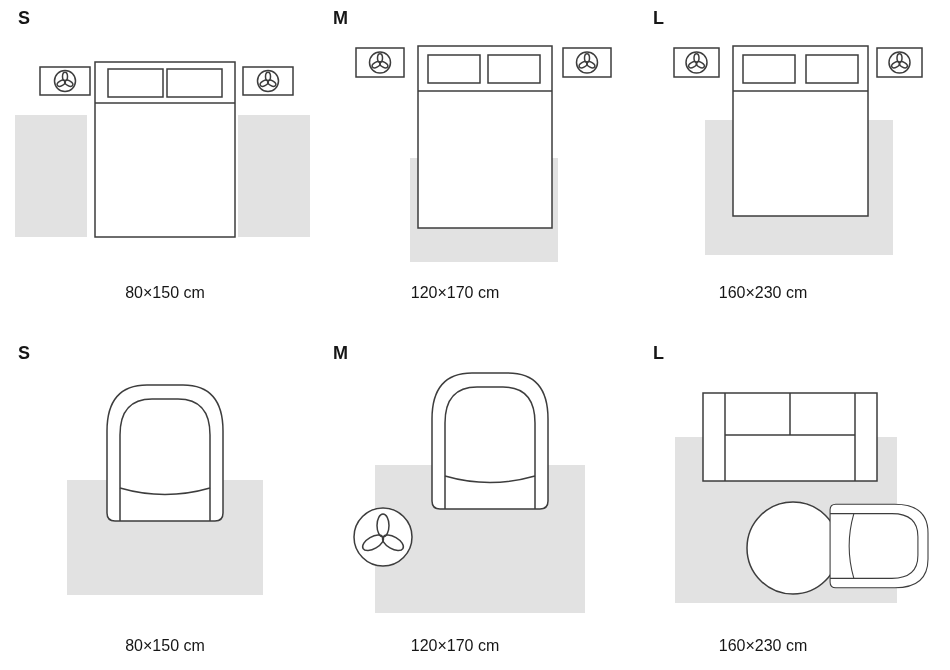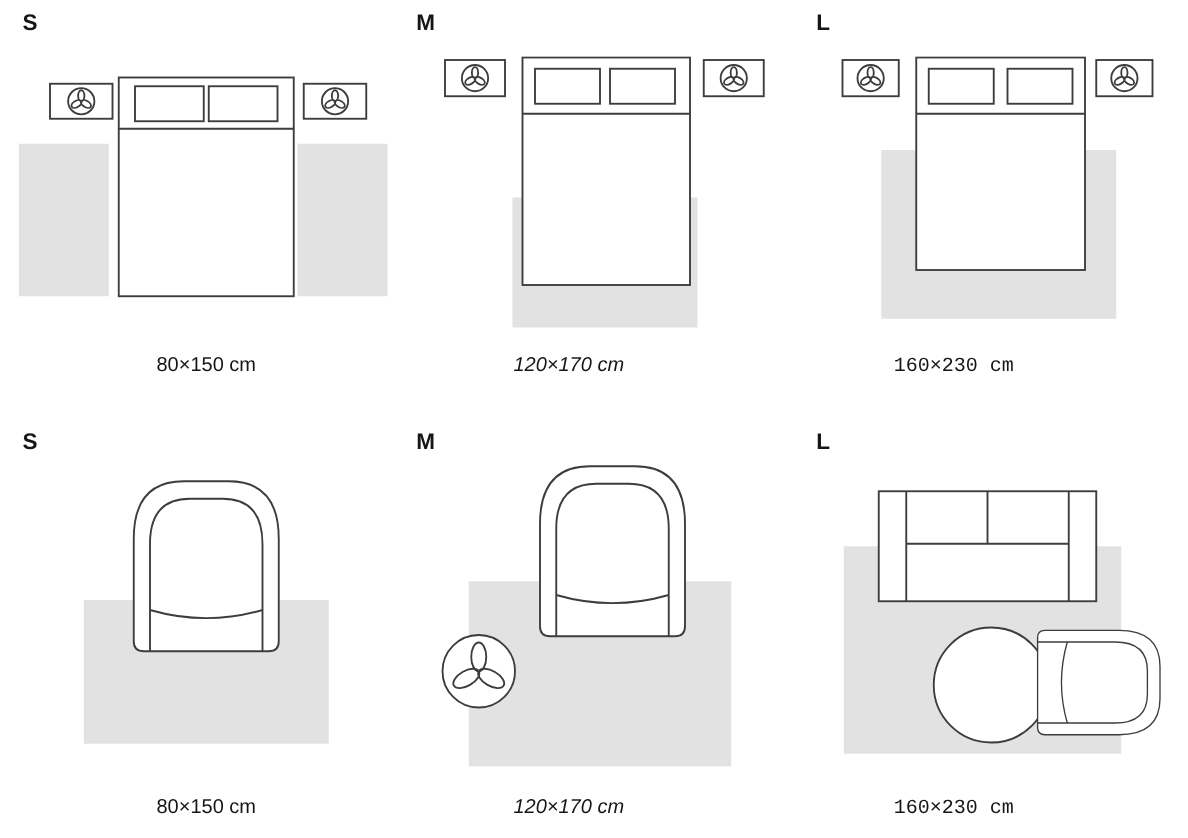--- a/index.html
+++ b/index.html
@@ -11,22 +11,22 @@
   body{margin:0;background:#ffffff;font-family:"Liberation Sans", sans-serif;}
   .canvas{position:relative;width:950px;height:670px;background:#ffffff;overflow:hidden;}
   .cell{position:absolute;width:300px;height:330px;}
   .size-label{position:absolute;top:0;left:3px;font-size:18px;font-weight:700;color:var(--text);}
   .cell svg{position:absolute;left:0;display:block;}
   .top-row svg{top:37px;}
   .bottom-row svg{top:32px;}
   .caption{position:absolute;width:100%;text-align:center;font-size:16px;color:var(--text);}
   .top-row .caption{top:276px;}
   .bottom-row .caption{top:299px;}
-  .shift-1{transform:translateX(-25px);font-style:italic;}
-  .shift-2{transform:translateX(-37px);font-family:Liberation Mono, monospace;}
+  .shift-1{transform:translateX(-25px);}
+  .shift-2{transform:translateX(-37px);}
   
   .rug{fill:var(--rug_fill);stroke:none;}
   .furn{fill:#ffffff;stroke:var(--outline);stroke-width:1.5;}
   .ln{fill:none;stroke:var(--outline);stroke-width:1.5;}
 </style>
 </head>
 <body>
 
 <svg width="0" height="0" style="position:absolute" aria-hidden="true">
   <defs>

